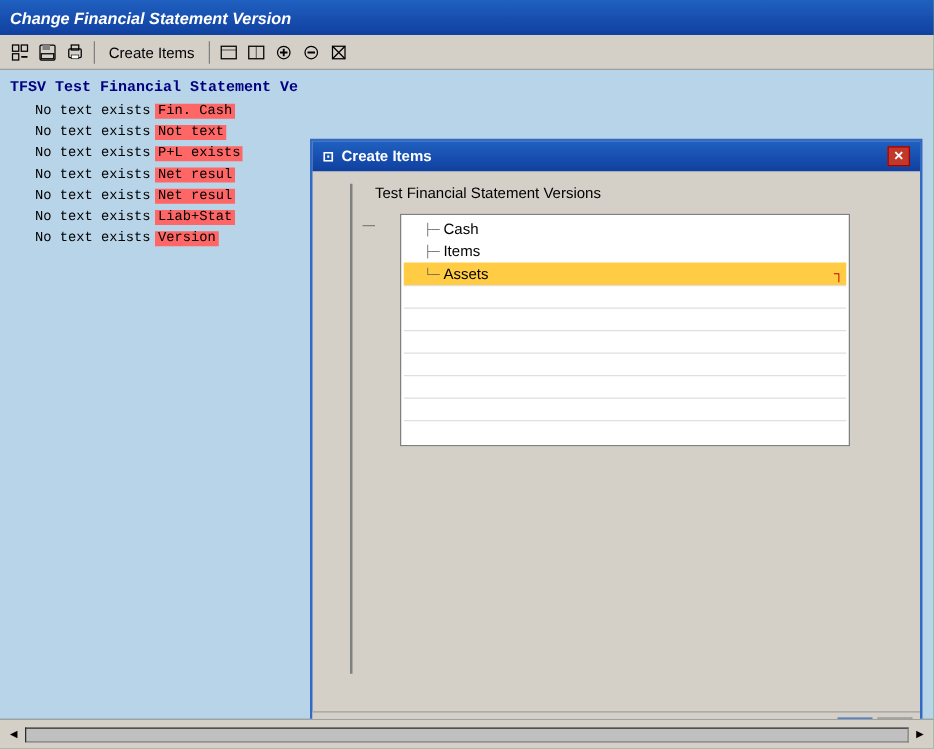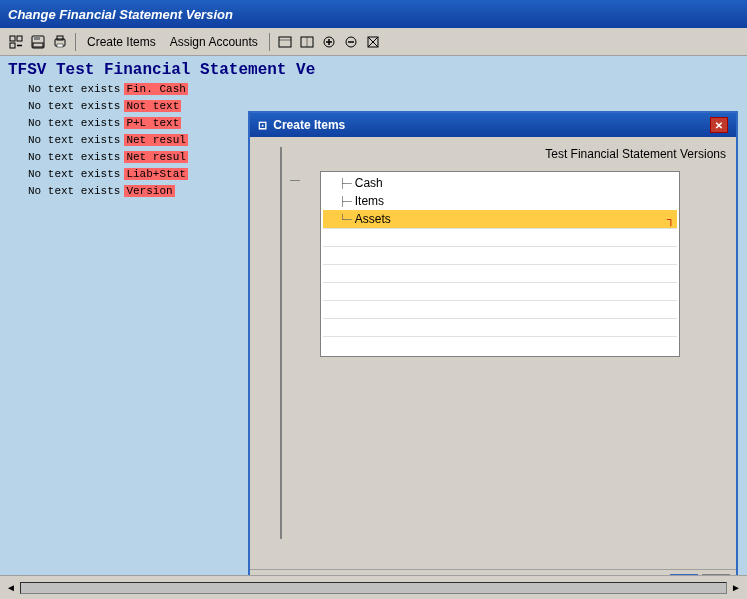--- a/index.html
+++ b/index.html
@@ -73,21 +73,21 @@
       background: #b8d4e8;
       padding: 8px;
       position: relative;
       overflow: hidden;
     }
 
     .tree-header {
       color: #000080;
       font-weight: bold;
       margin-bottom: 4px;
-      font-size: 16px;
+      font-size: 12px;
     }
 
     .tree-label {
       color: #000;
       margin-right: 4px;
       white-space: nowrap;
     }
 
     .tree-value-red {
       background: #ff6666;
@@ -294,21 +294,20 @@
     </div>
     <div class="toolbar-icon">
       <svg width="16" height="16" viewBox="0 0 16 16">
         <rect x="3" y="5" width="10" height="7" rx="1" fill="none" stroke="#000" stroke-width="1"></rect>
         <rect x="5" y="2" width="6" height="4" fill="none" stroke="#000" stroke-width="1"></rect>
         <rect x="5" y="10" width="6" height="3" fill="white" stroke="#000" stroke-width="0.5"></rect>
       </svg>
     </div>
     <div class="separator-v"></div>
     <span class="menu-item">Create Items</span>
-    <span class="menu-item">Assign Accounts</span>
     <div class="separator-v"></div>
 
     <div class="toolbar-icon">
       <svg width="16" height="16" viewBox="0 0 16 16">
         <rect x="2" y="3" width="12" height="10" fill="none" stroke="#000" stroke-width="1"></rect>
         <line x1="2" y1="6" x2="14" y2="6" stroke="#000" stroke-width="0.5"></line>
       </svg>
     </div>
     <div class="toolbar-icon">
       <svg width="16" height="16" viewBox="0 0 16 16">
@@ -350,21 +349,21 @@
         <span class="tree-value-red">Fin. Cash</span>
       </div>
       <div class="bg-tree-row">
         <span style="width:20px; display:inline-block;"></span>
         <span class="tree-label">No text exists</span>
         <span class="tree-value-red">Not text</span>
       </div>
       <div class="bg-tree-row">
         <span style="width:20px; display:inline-block;"></span>
         <span class="tree-label">No text exists</span>
-        <span class="tree-value-red">P+L text</span>
+        <span class="tree-value-red">P+L exists</span>
       </div>
       <div class="bg-tree-row">
         <span style="width:20px; display:inline-block;"></span>
         <span class="tree-label">No text exists</span>
         <span class="tree-value-red">Net resul</span>
       </div>
       <div class="bg-tree-row">
         <span style="width:20px; display:inline-block;"></span>
         <span class="tree-label">No text exists</span>
         <span class="tree-value-red">Net resul</span>
@@ -389,21 +388,21 @@
             <span class="modal-title-icon">⊡</span>
             <span>Create Items</span>
           </div>
           <div class="modal-close-btn">✕</div>
         </div>
 
         <div class="modal-content">
 
           <div style="position:absolute; left:30px; top:10px; bottom:30px; width:2px; background:#808080;"></div>
 
-          <div style="margin-left: 40px; margin-bottom: 10px; font-size:12px;text-align:right;">
+          <div style="margin-left: 40px; margin-bottom: 10px; font-size:12px;">
             <span>Test Financial Statement Versions</span>
           </div>
 
           <div style="position:relative; margin-left:40px;">
 
             <div style="position:absolute; left:-10px; top:9px; width:10px; height:1px; background:#808080;"></div>
 
             <div class="modal-tree-container">
 
               <div class="modal-tree-line">

